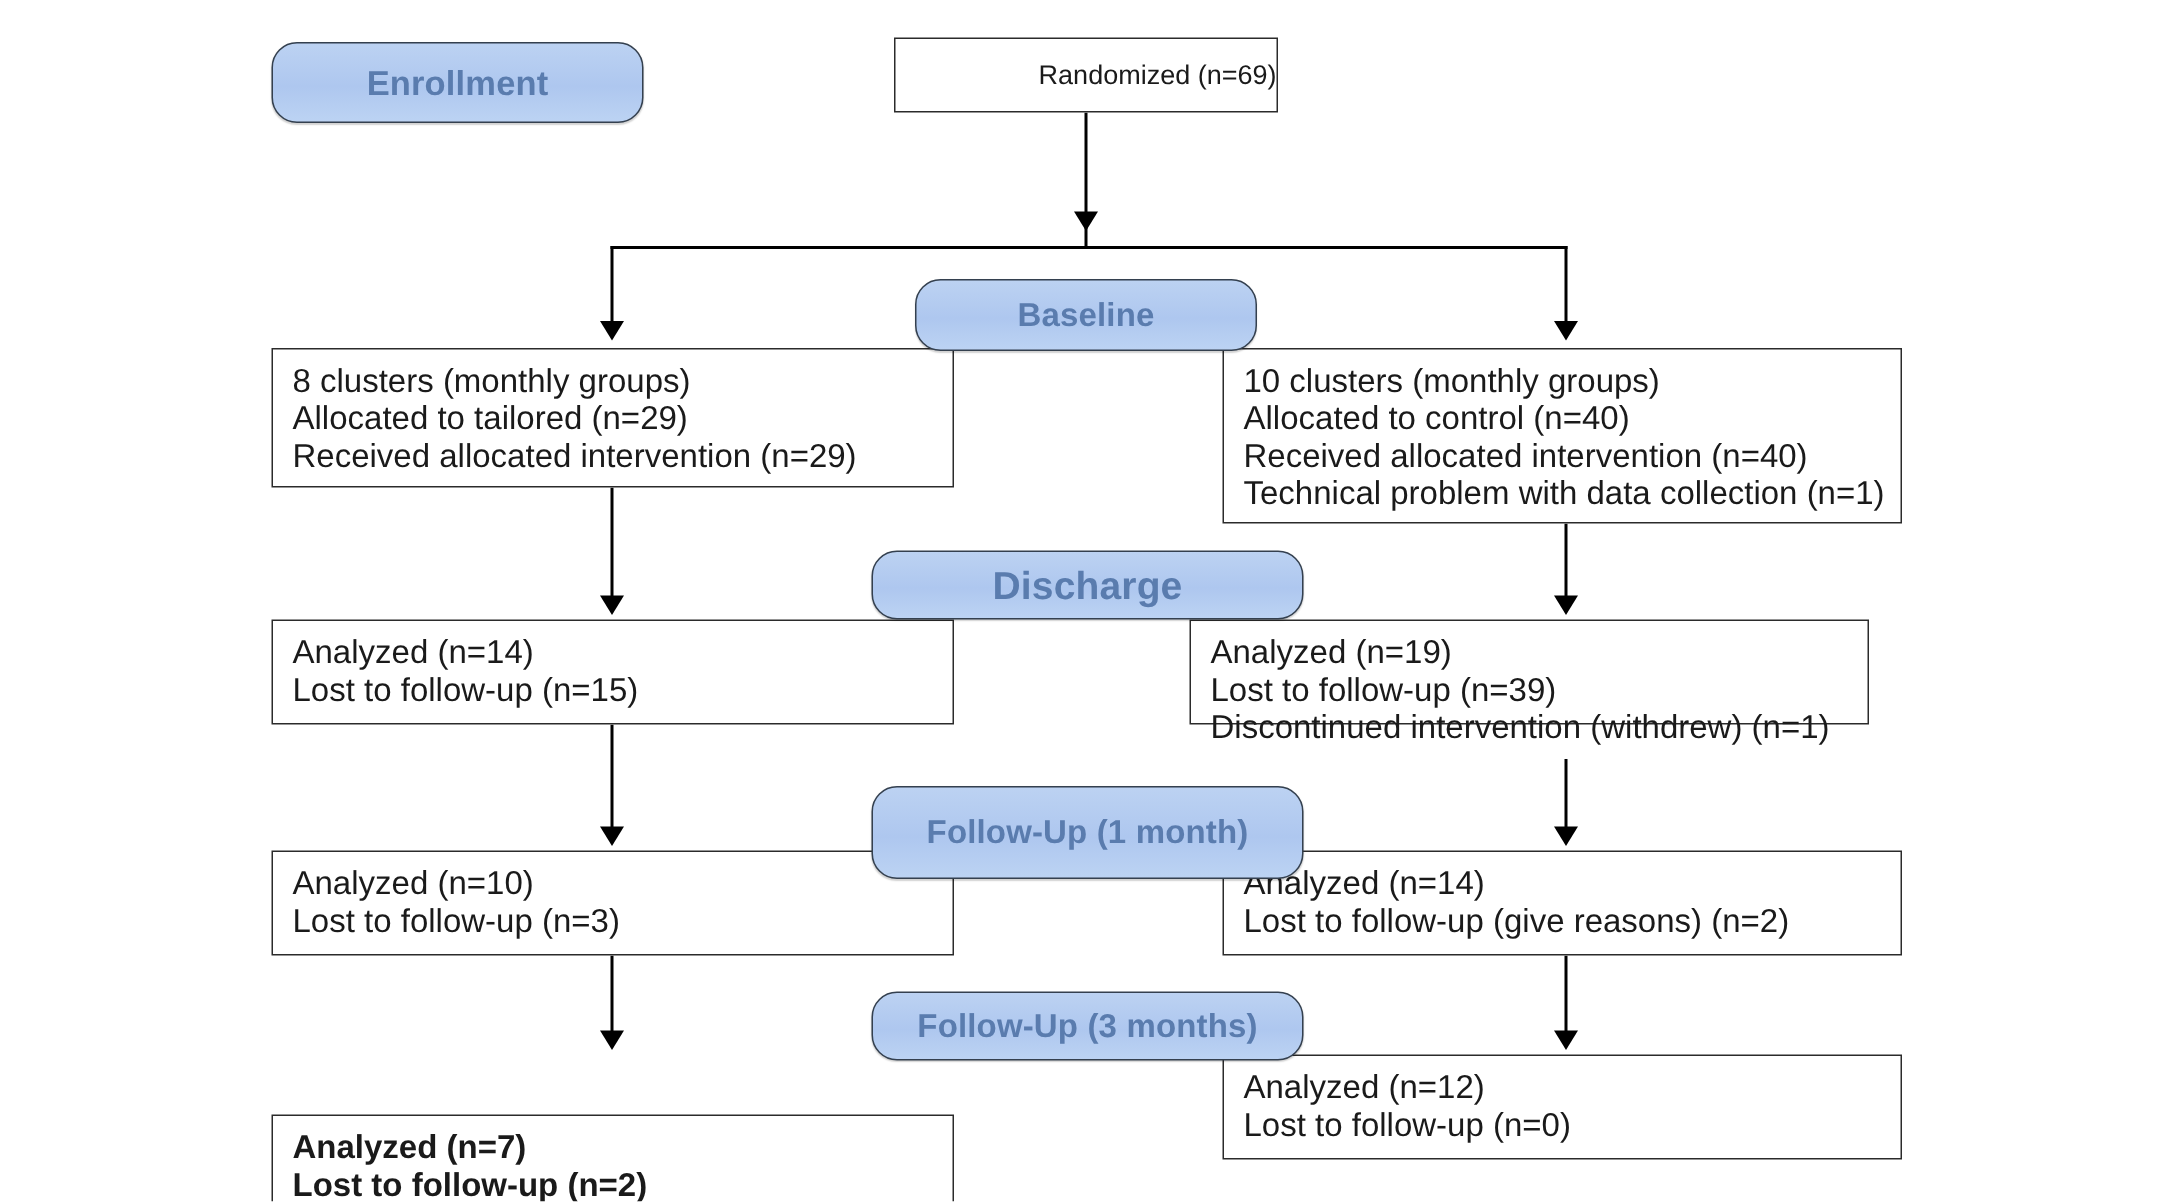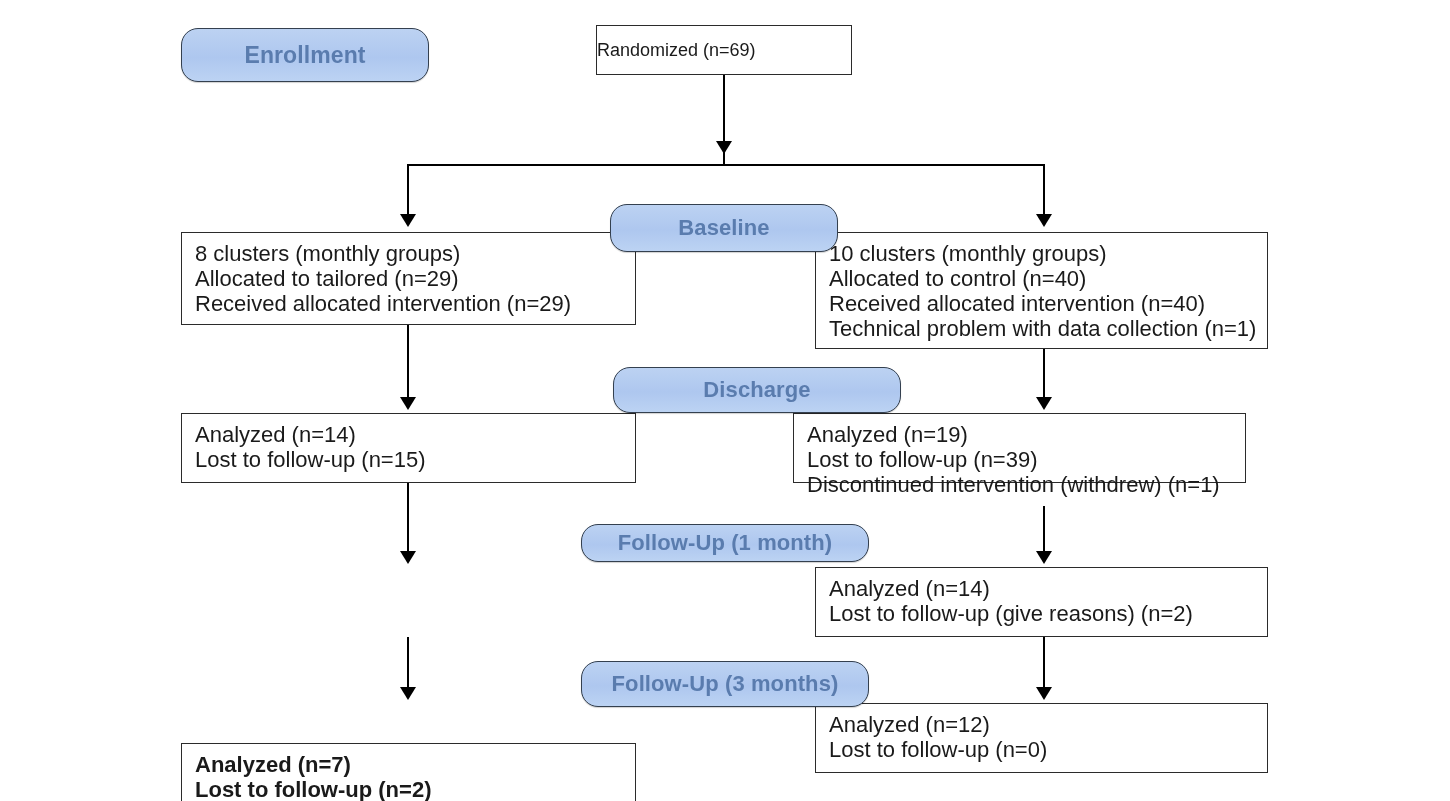--- a/index.html
+++ b/index.html
@@ -42,34 +42,33 @@
     width: 248px;
     height: 54px;
     font-size: 23px;
   }
   .stage-badge.baseline {
     left: 610px;
     top: 186px;
     width: 228px;
     height: 48px;
     font-size: 22px;
-    margin-top: 18px;
   }
   .stage-badge.discharge {
-    left: 613px;
+    left: 581px;
     top: 367px;
     width: 288px;
     height: 46px;
-    font-size: 22px;
+    font-size: 26px;
   }
   .stage-badge.followup1 {
     left: 581px;
     top: 524px;
     width: 288px;
-    height: 38px;
+    height: 62px;
     font-size: 22px;
     text-align: center;
   }
   .stage-badge.followup3 {
     left: 581px;
     top: 661px;
     width: 288px;
     height: 46px;
     font-size: 22px;
   }
@@ -88,21 +87,21 @@
     top: 8px;
     right: 8px;
     color: #1a1a1a;
     font-size: 22px;
     line-height: 25px;
     white-space: pre-line;
   }
   .flow-box.centered {
     display: flex;
     align-items: center;
-    justify-content: flex-start;
+    justify-content: flex-end;
   }
   .flow-box.centered .box-text {
     position: static;
     text-align: center;
     font-size: 18px;
     line-height: 22px;
   }
 
   .box-randomized { left: 596px; top: 25px;  width: 256px; height: 50px; }
 
@@ -195,20 +194,24 @@
     <div class="box-text">Analyzed (n=19)
 Lost to follow-up (n=39)
 Discontinued intervention (withdrew) (n=1)</div>
   </div>
 
   <div class="conn v" style="left:407px; top:483px; height:70px;"></div>
   <div class="arrowhead" style="left:400px; top:551px;"></div>
   <div class="conn v" style="left:1043px; top:506px; height:47px;"></div>
   <div class="arrowhead" style="left:1036px; top:551px;"></div>
 
+  <div class="flow-box box-l3">
+    <div class="box-text">Analyzed (n=10)
+Lost to follow-up (n=3)</div>
+  </div>
   <div class="flow-box box-r3">
     <div class="box-text">Analyzed (n=14)
 Lost to follow-up (give reasons) (n=2)</div>
   </div>
 
   <div class="conn v" style="left:407px; top:637px; height:52px;"></div>
   <div class="arrowhead" style="left:400px; top:687px;"></div>
   <div class="conn v" style="left:1043px; top:637px; height:52px;"></div>
   <div class="arrowhead" style="left:1036px; top:687px;"></div>
 

